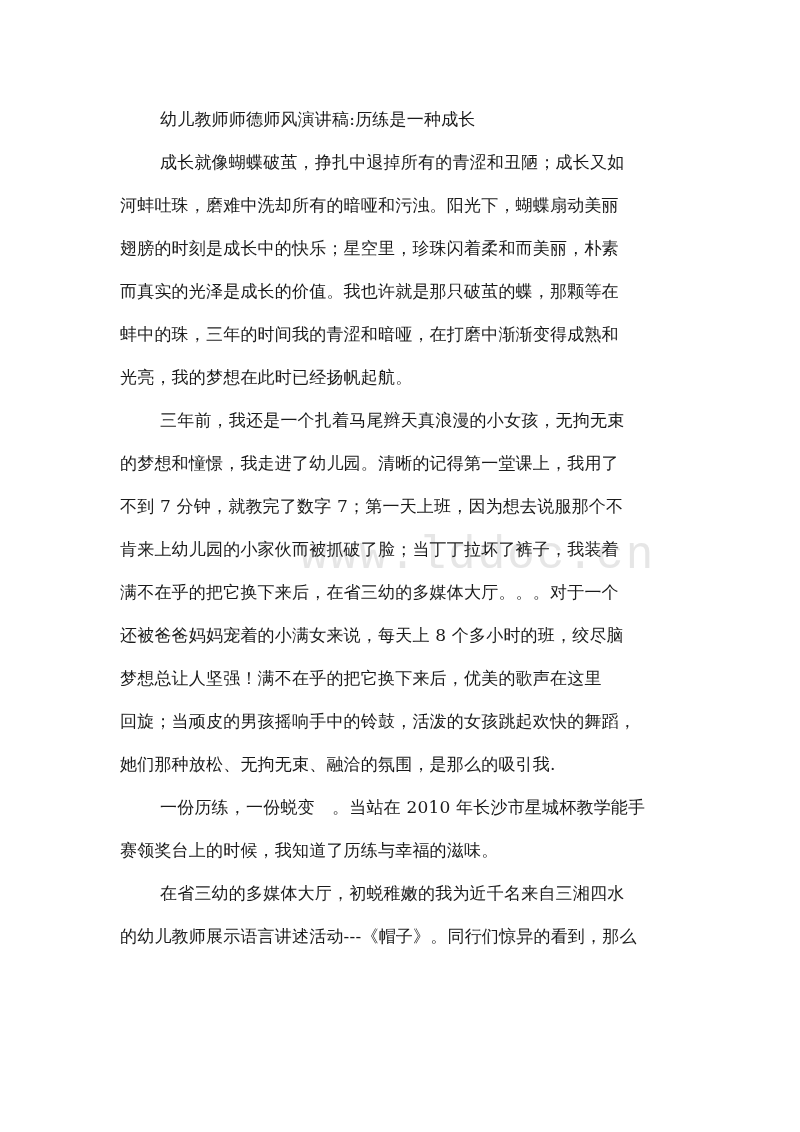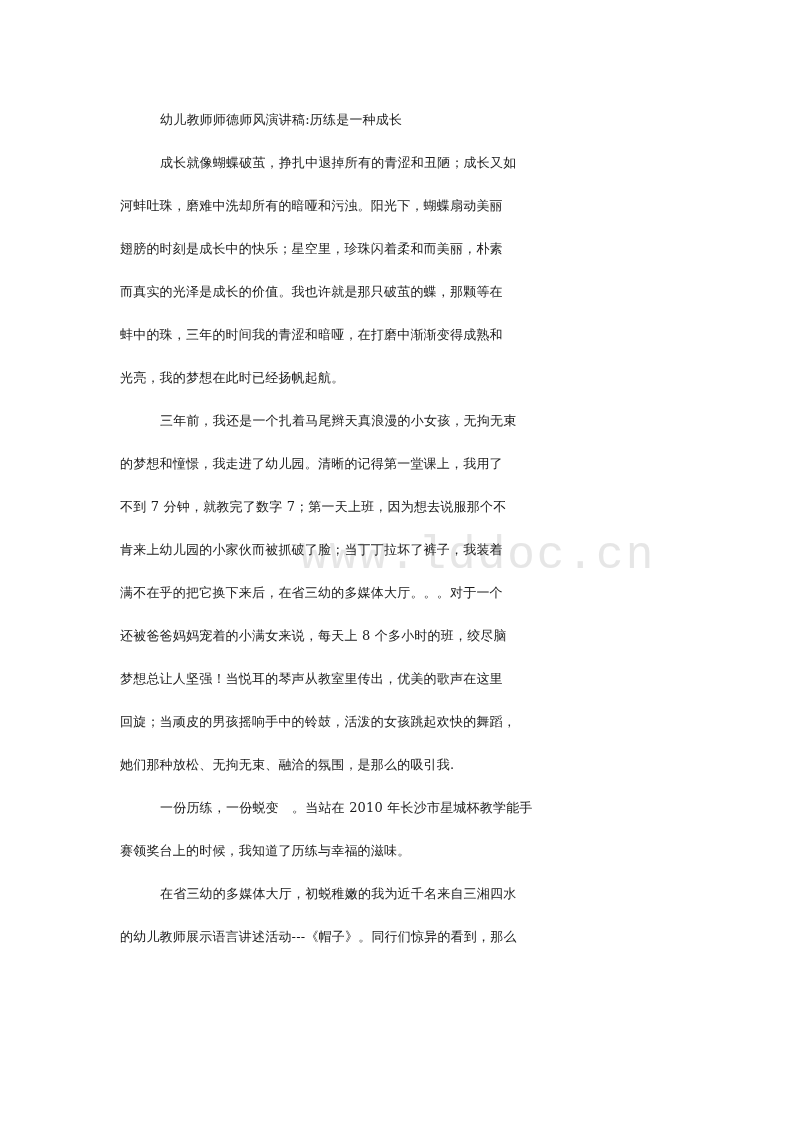--- a/index.html
+++ b/index.html
@@ -1,20 +1,20 @@
 <!DOCTYPE html>
 <html><head>
 <meta charset="utf-8">
 <style>
   html, body { margin: 0; padding: 0; background: #ffffff; }
   body { width: 800px; height: 1132px; position: relative; overflow: hidden; }
   .page {
     position: absolute; left: 120px; top: 98px; width: 562px;
     font-family: "DejaVu Serif", "Liberation Serif", serif;
-    font-size: 13px; line-height: 43px; color: #1a1a1a;
+    font-size: 17px; line-height: 43px; color: #1a1a1a;
     text-align: justify;
   }
   .line { display: block; height: 43px; white-space: nowrap; overflow: visible; letter-spacing: 0.2px; }
   .indent { padding-left: 40px; }
   .watermark {
     position: absolute; left: 300px; top: 530px;
     font-family: Liberation Mono, monospace; font-size: 46px;
     color: rgba(200,200,200,0.45); letter-spacing: 2px; pointer-events: none;
   }
 </style>
@@ -31,21 +31,21 @@
       <span class="line">翅膀的时刻是成长中的快乐；星空里，珍珠闪着柔和而美丽，朴素</span>
       <span class="line">而真实的光泽是成长的价值。我也许就是那只破茧的蝶，那颗等在</span>
       <span class="line">蚌中的珠，三年的时间我的青涩和暗哑，在打磨中渐渐变得成熟和</span>
       <span class="line">光亮，我的梦想在此时已经扬帆起航。</span>
       <span class="line indent">三年前，我还是一个扎着马尾辫天真浪漫的小女孩，无拘无束</span>
       <span class="line">的梦想和憧憬，我走进了幼儿园。清晰的记得第一堂课上，我用了</span>
       <span class="line">不到 7 分钟，就教完了数字 7；第一天上班，因为想去说服那个不</span>
       <span class="line">肯来上幼儿园的小家伙而被抓破了脸；当丁丁拉坏了裤子，我装着</span>
       <span class="line">满不在乎的把它换下来后，在省三幼的多媒体大厅。。。对于一个</span>
       <span class="line">还被爸爸妈妈宠着的小满女来说，每天上 8 个多小时的班，绞尽脑</span>
-      <span class="line">梦想总让人坚强！当悦耳的琴声从教室里传出，优美的歌声在这里</span>
+      <span class="line">梦想总让人坚强！满不在乎的把它换下来后，优美的歌声在这里</span>
       <span class="line">回旋；当顽皮的男孩摇响手中的铃鼓，活泼的女孩跳起欢快的舞蹈，</span>
       <span class="line">她们那种放松、无拘无束、融洽的氛围，是那么的吸引我.</span>
       <span class="line indent">一份历练，一份蜕变　。当站在 2010 年长沙市星城杯教学能手</span>
       <span class="line">赛领奖台上的时候，我知道了历练与幸福的滋味。</span>
       <span class="line indent">在省三幼的多媒体大厅，初蜕稚嫩的我为近千名来自三湘四水</span>
       <span class="line">的幼儿教师展示语言讲述活动---《帽子》。同行们惊异的看到，那么</span>
     </div>
 </div>
 
 </body></html>

